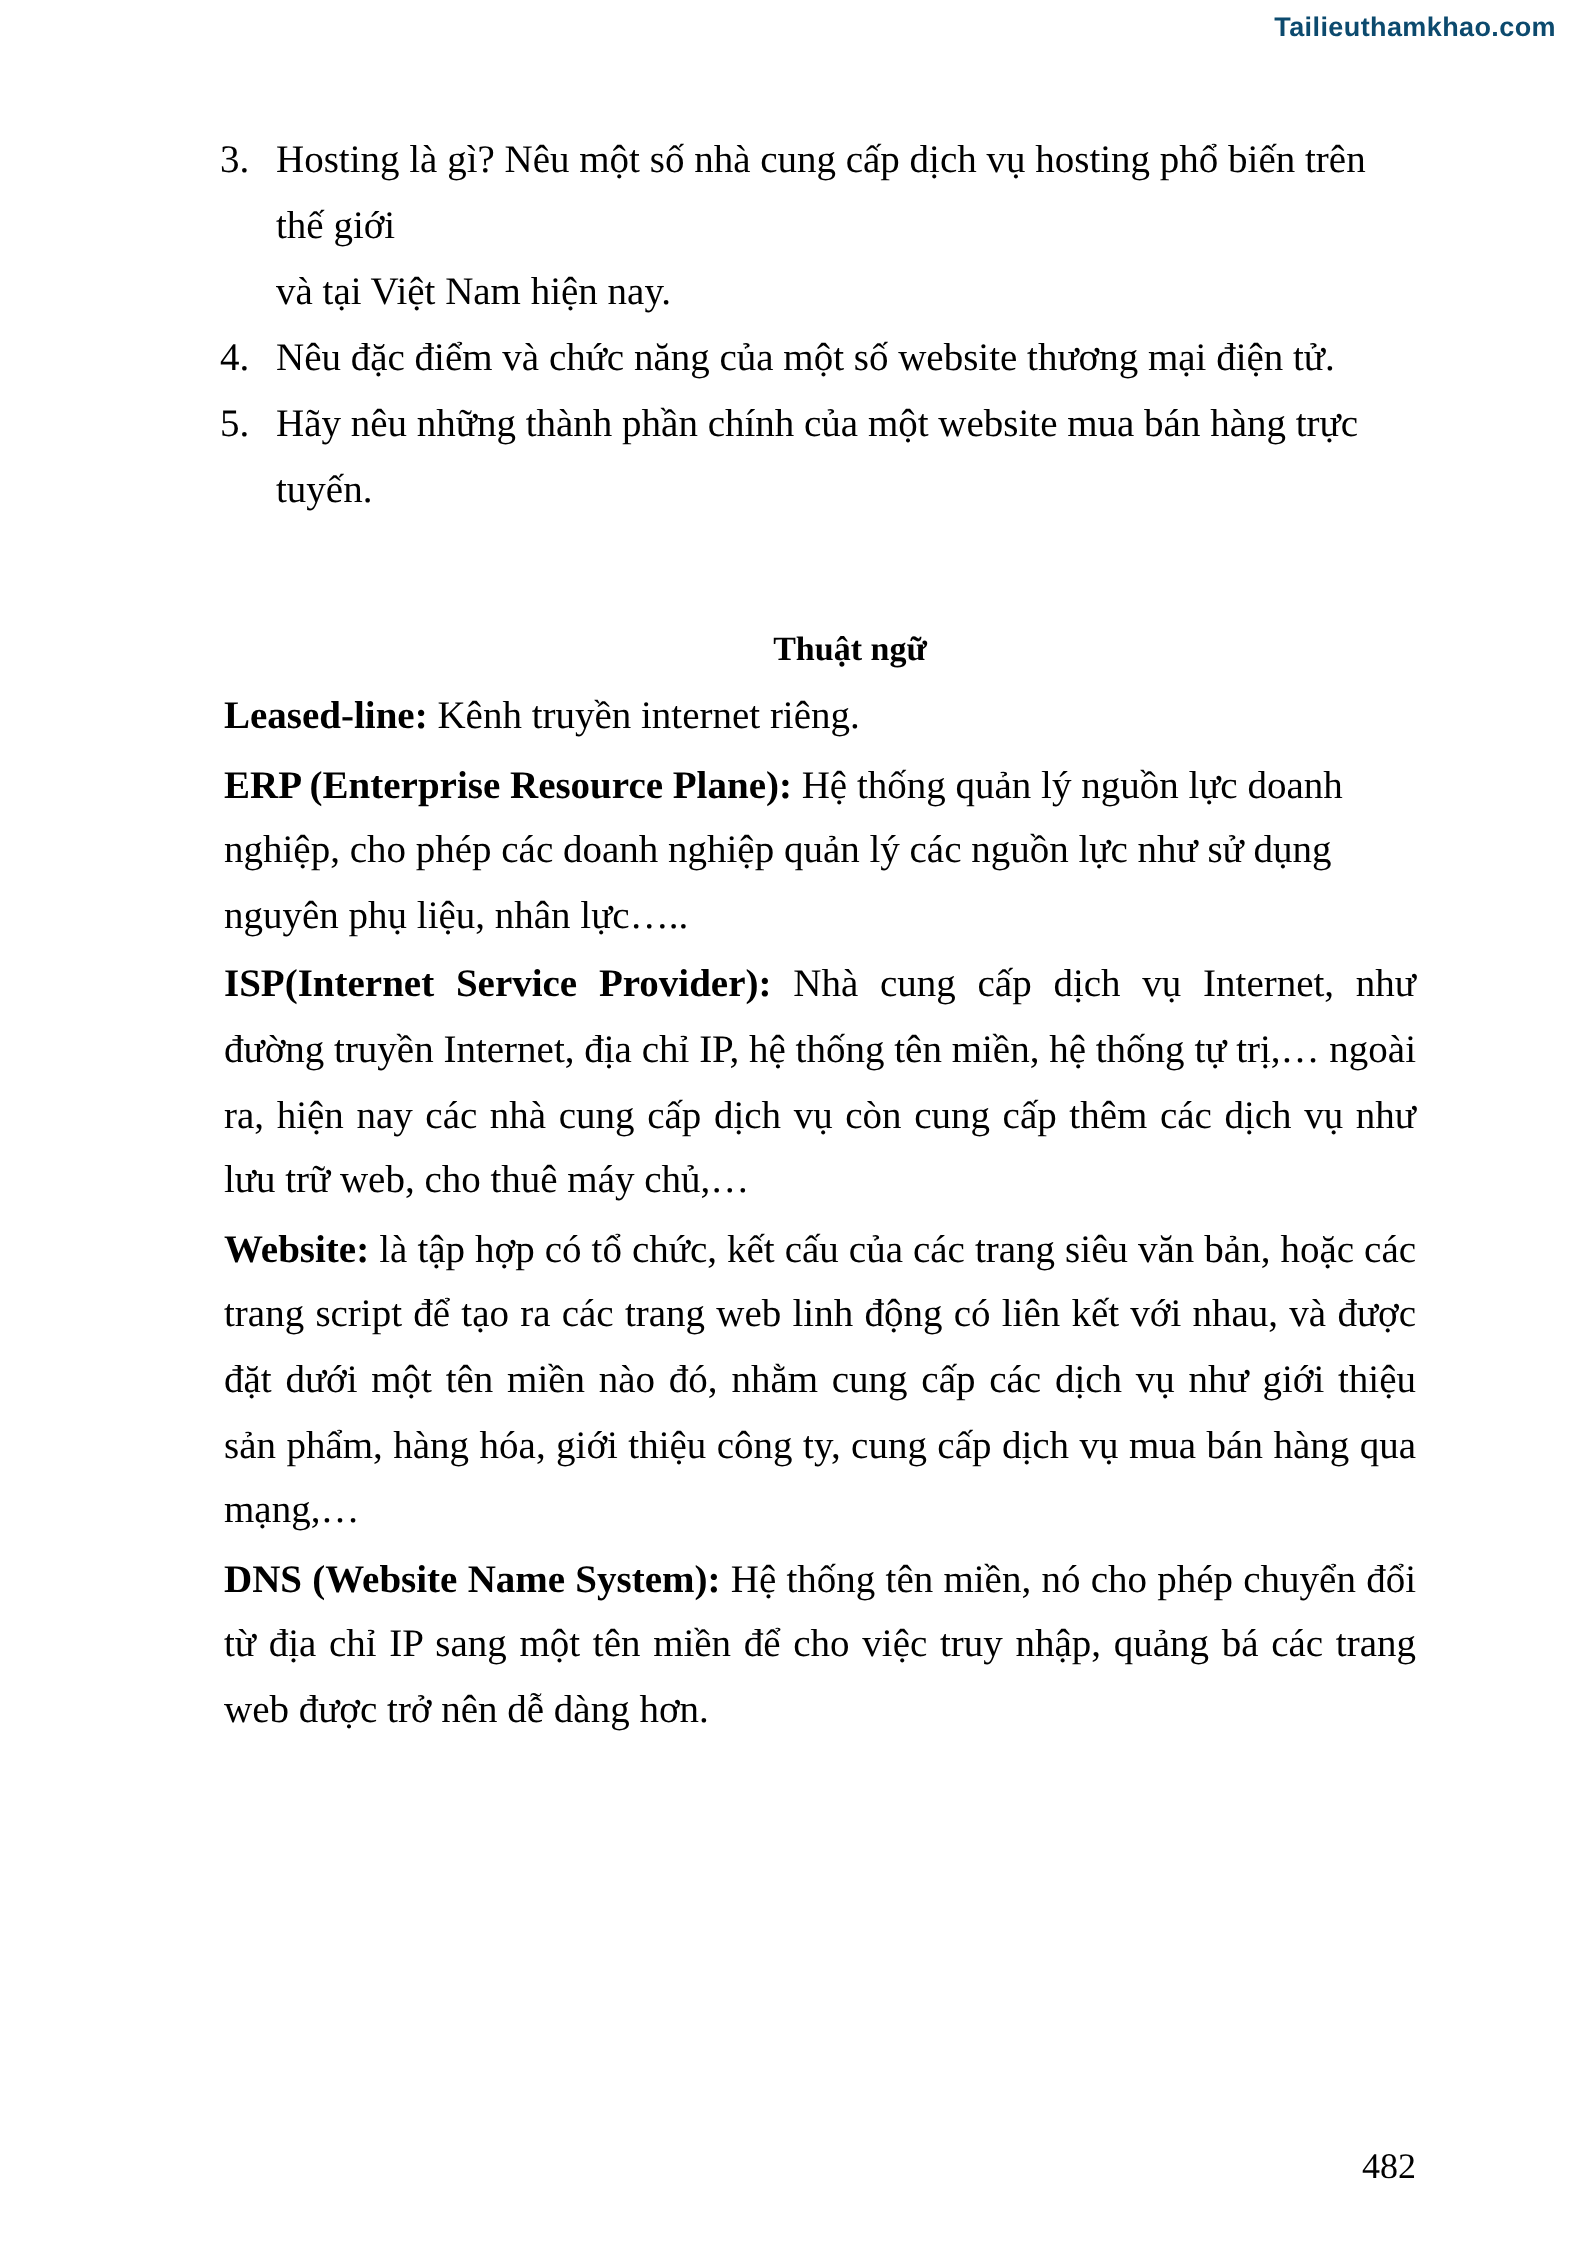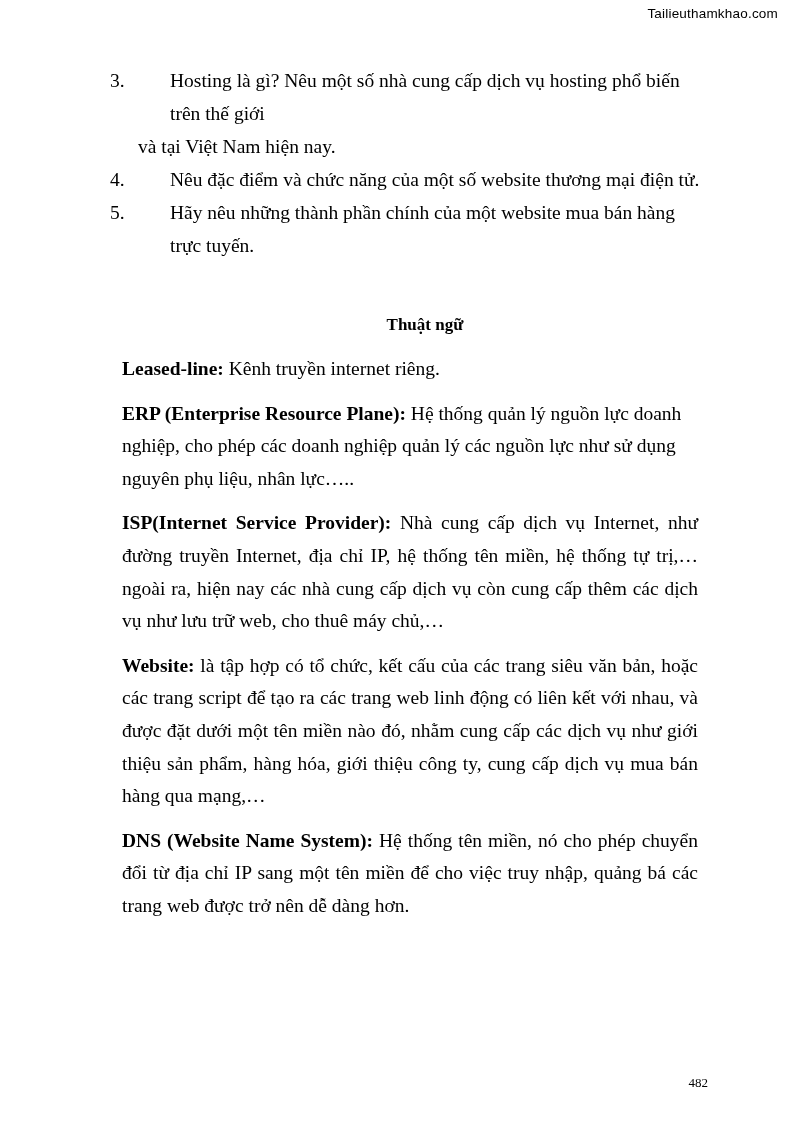--- a/index.html
+++ b/index.html
@@ -24,23 +24,24 @@
   }
 
   
   .watermark {
     position: absolute;
     top: 6px;
     right: 16px;
     font-family: "Liberation Sans", "DejaVu Sans", sans-serif;
     font-size: 13.5px;
     letter-spacing: 0.2px;
-    color: #000000;
+    color: #0c4a6e;
     white-space: nowrap;
     user-select: none;
+    font-weight: bold;
   }
 
   
   .content {
     position: absolute;
     left: 110px;
     top: 64px;
     width: 600px;
   }
 
@@ -58,21 +59,20 @@
     text-align: left;
   }
   .qnum {
     position: absolute;
     left: 0;
     top: 0;
     font-size: 19.5px;
   }
   .qtext {
     display: block;
-    margin-left: 32px;
   }
 
   
   .section-heading {
     margin: 0;
     padding: 0;
     font-size: 17px;
     font-weight: bold;
     line-height: 33px;
     text-align: center;
@@ -86,39 +86,39 @@
   .glossary {
     margin: 0;
     padding: 0;
     list-style: none;
   }
   .term-entry {
     font-size: 19.5px;
     line-height: 32.6px;
     text-align: justify;
     text-justify: inter-word;
-    margin: 12px;
+    margin: 2px;
     padding: 0;
   }
   .term-entry.plain {
     text-align: left;
   }
   .term-name {
     font-weight: bold;
   }
   .term-def {
     font-weight: normal;
   }
 
   
   .page-number {
     position: absolute;
     right: 86px;
     bottom: 28px;
-    font-size: 13px;
+    font-size: 18px;
     line-height: 24px;
     text-align: right;
   }
 </style>
 </head>
 <body>
 
 <div class="page">
 
   <div class="watermark">Tailieuthamkhao.com</div>

